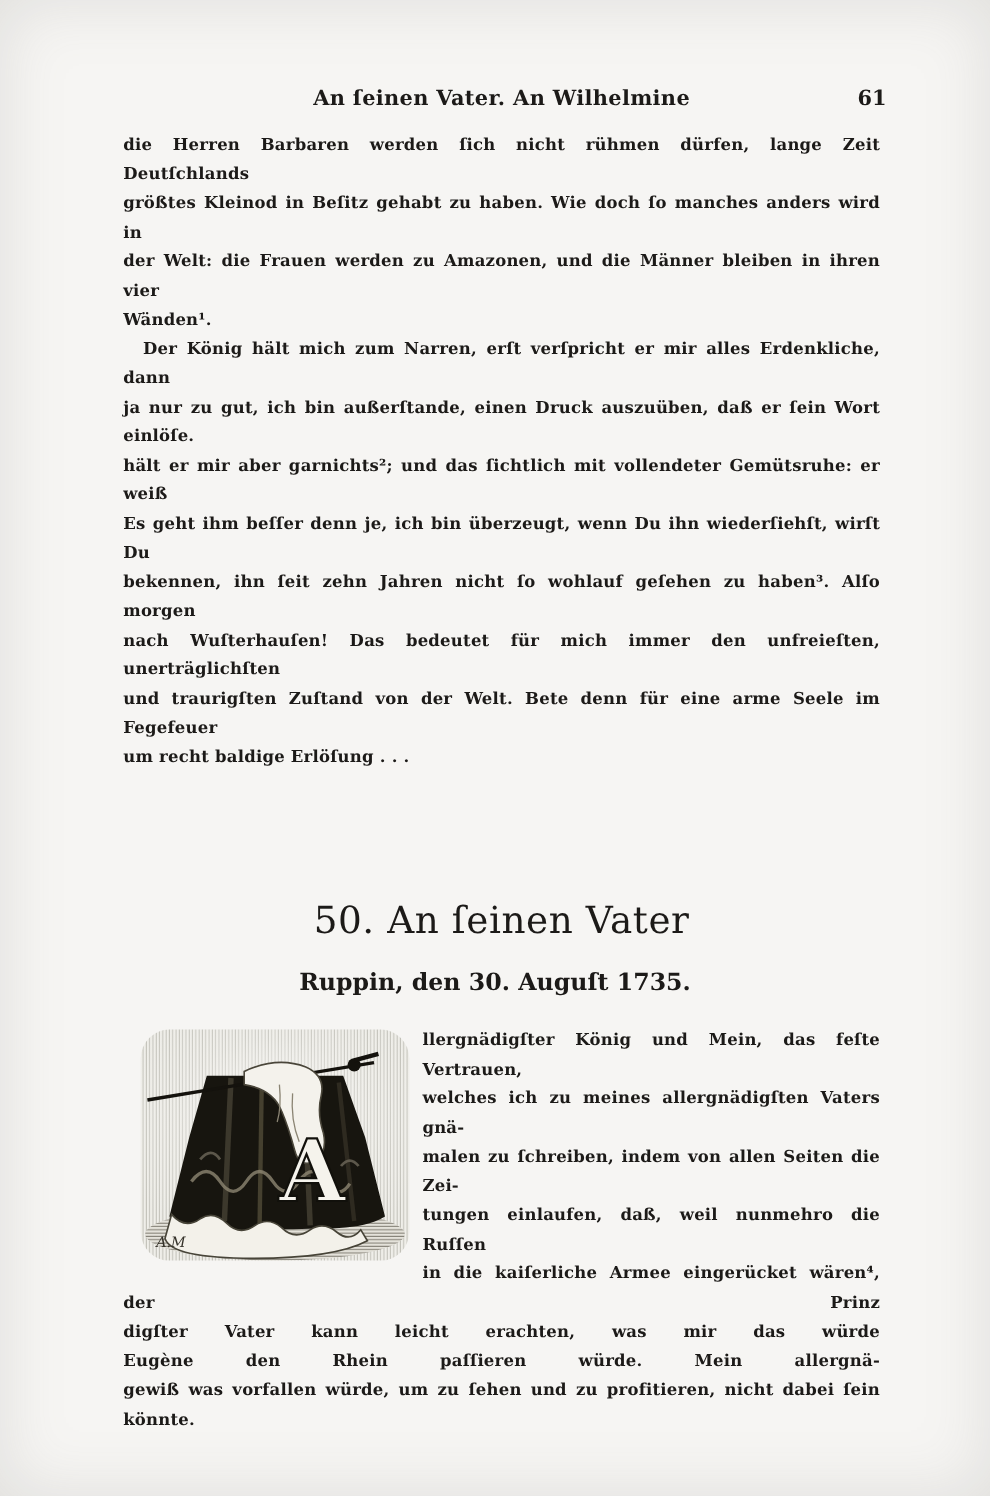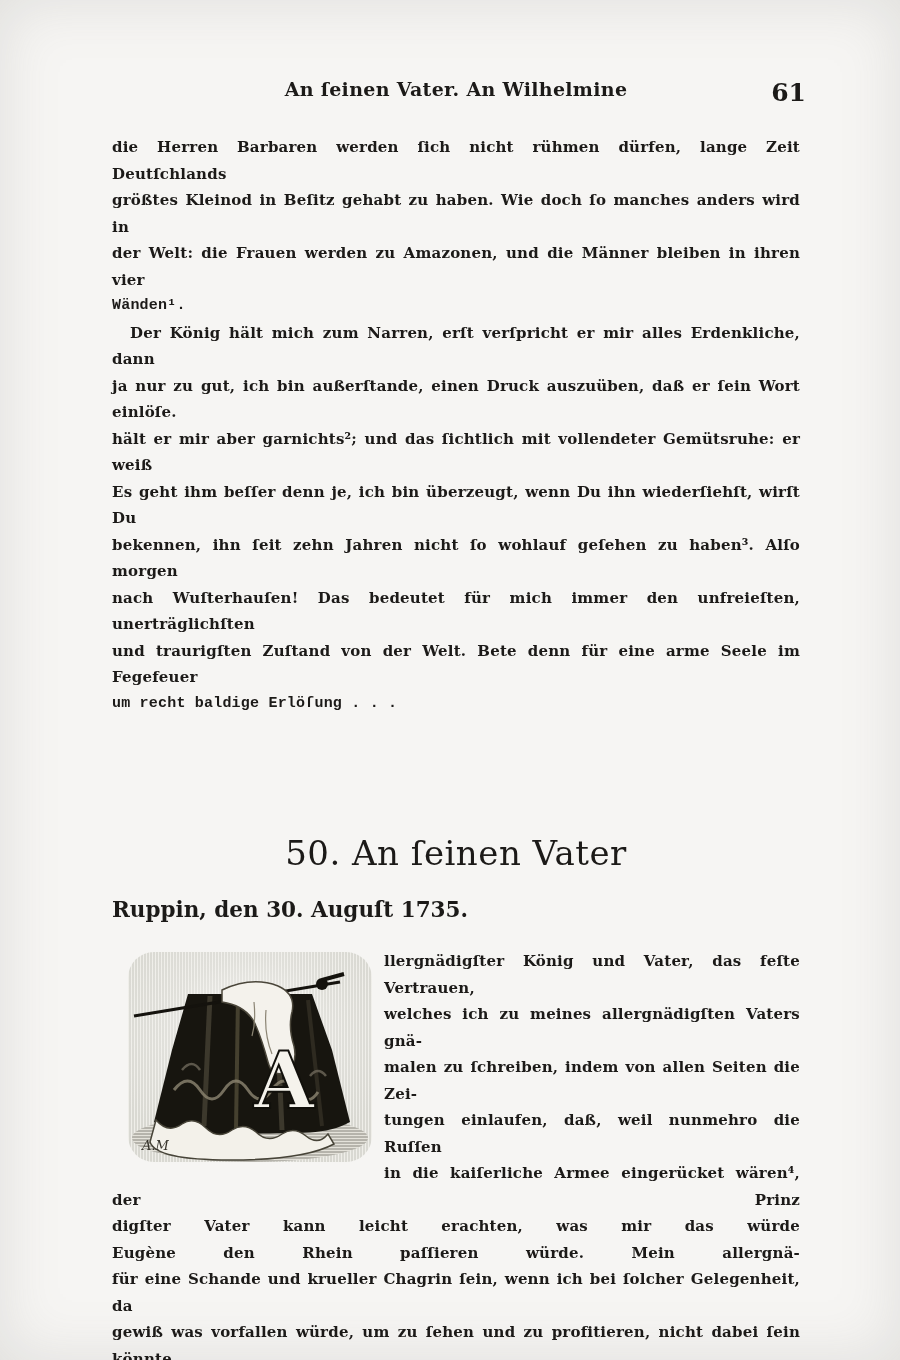--- a/index.html
+++ b/index.html
@@ -13,59 +13,59 @@
   .page{
     position:relative;
     width:900px;height:1360px;
     box-shadow:inset 0 0 60px rgba(120,120,115,0.18);
     box-sizing:border-box;
     padding-top:78px;
   }
   
   .running-header{
     position:relative;
-    margin:0 100px 30px 112px;
+    margin:0 100px 14px 112px;
     height:26px;
     font-size:19px;
     font-weight:bold;
   }
   .running-title{
     position:absolute;left:0;right:0;
     text-align:center;
     letter-spacing:0.3px;
   }
   .page-number{
     position:absolute;right:-6px;top:0;
-    font-size:25px;
+    font-size:19px;
   }
   
   .textblock{ margin:0 100px 0 112px; }
   .line{
     font-size:15px;
     line-height:26.5px;
     font-weight:bold;
     text-align:justify;
     text-align-last:justify;
     letter-spacing:0.2px;
     white-space:normal;
   }
-  .line.last{ text-align-last:left;font-family:Liberation Mono, monospace; }
+  .line.last{ text-align-last:left; }
   .indent{ text-indent:18px; }
   
   .section-heading{
     margin-top:116px;
     text-align:center;
     font-size:34px;
     font-weight:normal;
     line-height:40px;
     letter-spacing:0.5px;
   }
   .dateline{
     margin-top:24px;
-    text-align:left;
+    text-align:center;
     padding-right:12px;
     font-size:21.5px;
     font-weight:bold;
   }
   
   .letter{ margin-top:26px; }
   .initial-illustration{
     float:left;
     width:248px;height:214px;
     margin:2px 10px 6px 14px;
@@ -149,27 +149,26 @@
 
           <path d="M96,40 q30,-14 56,-4 q18,8 14,26 q-4,16 2,34 q4,18 -8,26 q-14,6 -18,-10 q-6,-22 -12,-36 q-8,-20 -34,-24 Z" fill="#f4f2ec" stroke="#4a463a" stroke-width="1.5"></path>
           <path d="M140,60 q-2,24 6,44 M128,52 q2,20 -2,34" fill="none" stroke="#8b8574" stroke-width="1.2"></path>
 
           <text x="158" y="158" text-anchor="middle" font-family="DejaVu Serif, serif" font-size="78" font-weight="bold" fill="#f5f3ec" stroke="#11100b" stroke-width="2">A</text>
 
           <text x="16" y="200" font-family="DejaVu Serif, serif" font-size="13" font-style="italic" fill="#35322a">A.M</text>
         </svg>
       </div>
 
-      <div class="line">llergnädigſter König und Vater, das feſte Vertrauen,</div>
+      <div class="line">llergnädigſter König und Mein, das feſte Vertrauen,</div>
       <div class="line">welches ich zu meines allergnädigſten Vaters gnä-</div>
       <div class="line">malen zu ſchreiben, indem von allen Seiten die Zei-</div>
       <div class="line">tungen einlaufen, daß, weil nunmehro die Ruſſen</div>
       <div class="line">in die kaiſerliche Armee eingerücket wären⁴, der Prinz</div>
       <div class="line">digſter Vater kann leicht erachten, was mir das würde</div>
       <div class="line">Eugène den Rhein paſſieren würde.  Mein allergnä-</div>
 
-      <div class="line">für eine Schande und krueller Chagrin ſein, wenn ich bei ſolcher Gelegenheit, da</div>
       <div class="line">gewiß was vorfallen würde, um zu ſehen und zu profitieren, nicht dabei ſein könnte.</div>
 
     </div>
 
   </div>
 </div>
 
 </body></html>

